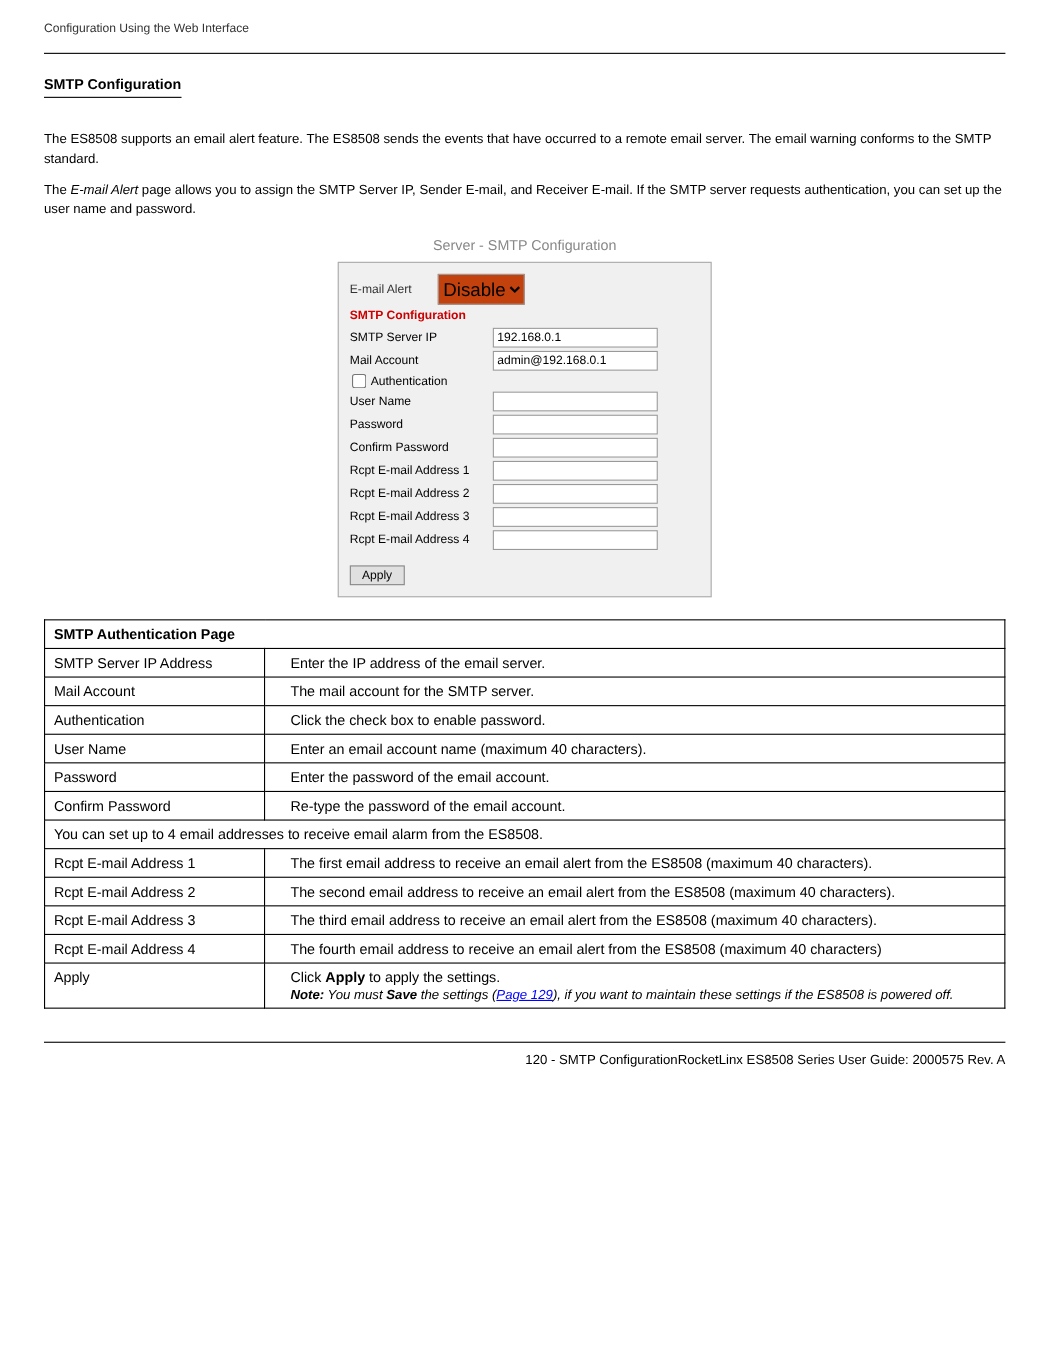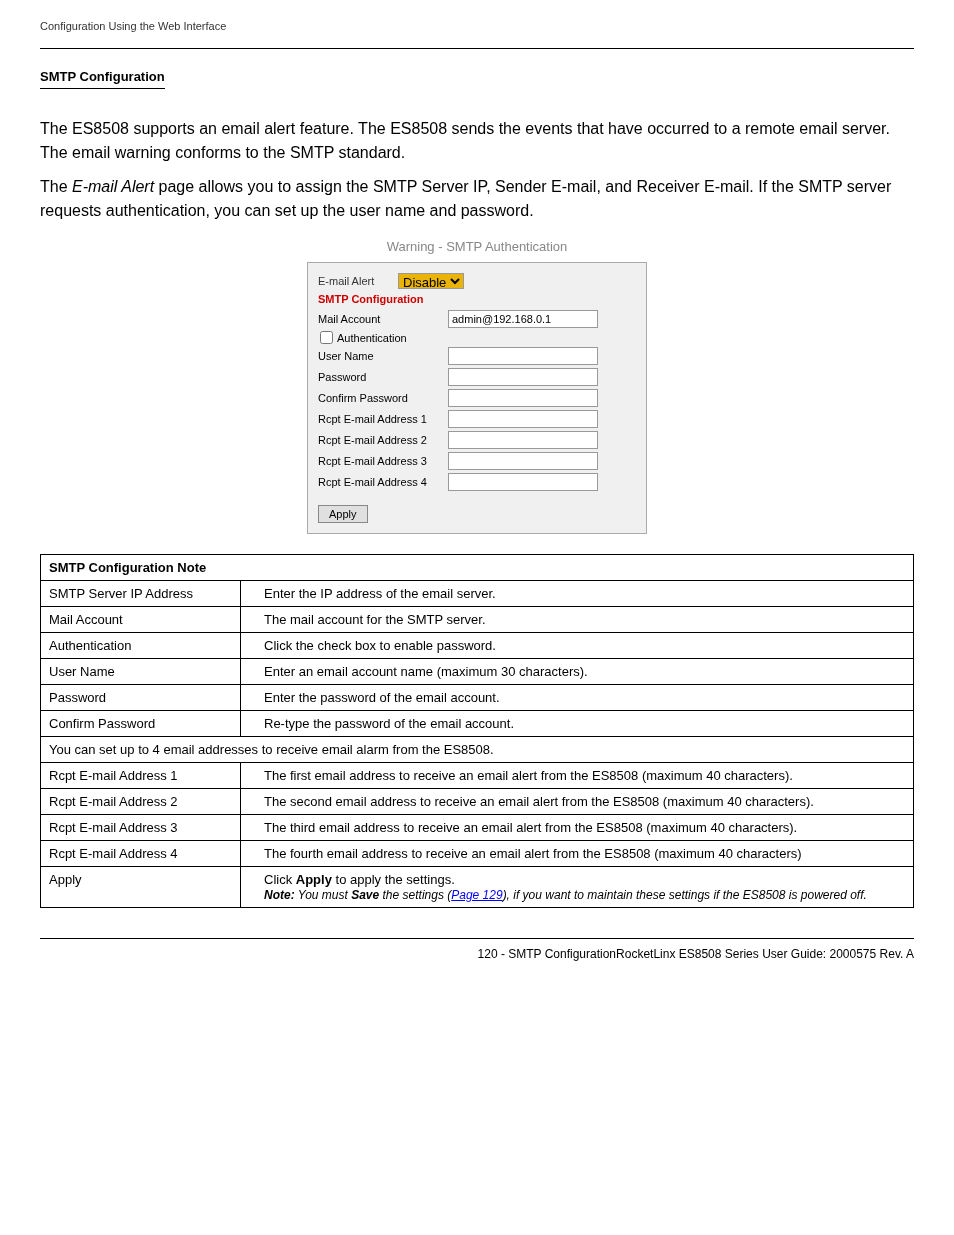--- a/index.html
+++ b/index.html
@@ -21,21 +21,21 @@
     }
     .section-title {
       font-size: 13px;
       font-weight: bold;
       border-bottom: 1px solid #000;
       padding-bottom: 4px;
       margin-bottom: 14px;
       display: inline-block;
     }
     .description-text {
-      font-size: 16px;
+      font-size: 12px;
       line-height: 1.5;
       margin-bottom: 10px;
     }
     .description-text em {
       font-style: italic;
     }
     
     .form-container {
       display: flex;
       flex-direction: column;
@@ -173,33 +173,37 @@
 <div style="margin-bottom:14px;">
   <span class="section-title">SMTP Configuration</span>
 </div>
 
 <p class="description-text">The ES8508 supports an email alert feature. The ES8508 sends the events that have occurred to a remote email server. The email warning conforms to the SMTP standard.</p>
 <p class="description-text">
   <span>The </span><em>E-mail Alert</em><span> page allows you to assign the SMTP Server IP, Sender E-mail, and Receiver E-mail. If the SMTP server requests authentication, you can set up the user name and password.</span>
 </p>
 
 <div class="form-container">
-  <div class="warning-title">Warning - SMTP Authentication</div>
+  <div class="warning-title">Server - SMTP Configuration</div>
   <div class="form-box">
 
     <div class="email-alert-row">
       <span class="email-alert-label">E-mail Alert</span>
-      <select style="font-size:13px; height:16px; border:1px solid #999; background:#eab308;">
+      <select style="font-size:17px; height:28px; border:1px solid #999; background:#c2410c;">
         <option>Disable</option>
         <option>Enable</option>
       </select>
     </div>
 
     <div class="smtp-config-label">SMTP Configuration</div>
 
+    <div class="form-row">
+      <label>SMTP Server IP</label>
+      <input type="text" value="192.168.0.1" style="">
+    </div>
 
     <div class="form-row">
       <label>Mail Account</label>
       <input type="text" value="admin@192.168.0.1" style="">
     </div>
 
     <div class="auth-row">
       <input type="checkbox" style="margin-left: 2px;">
       <label>Authentication</label>
     </div>
@@ -241,38 +245,38 @@
 
     <div style="margin-top:8px;">
       <button class="apply-btn">Apply</button>
     </div>
   </div>
 </div>
 
 <table class="ref-table">
   <tbody>
       <tr>
-    <th colspan="2">SMTP Configuration Note</th>
+    <th colspan="2">SMTP Authentication Page</th>
   </tr>
 
   <tr>
     <td class="col-left">SMTP Server IP Address</td>
     <td class="col-right">Enter the IP address of the email server.</td>
   </tr>
   <tr>
     <td class="col-left">Mail Account</td>
     <td class="col-right">The mail account for the SMTP server.</td>
   </tr>
   <tr>
     <td class="col-left">Authentication</td>
     <td class="col-right">Click the check box to enable password.</td>
   </tr>
   <tr>
     <td class="col-left">User Name</td>
-    <td class="col-right">Enter an email account name (maximum 30 characters).</td>
+    <td class="col-right">Enter an email account name (maximum 40 characters).</td>
   </tr>
   <tr>
     <td class="col-left">Password</td>
     <td class="col-right">Enter the password of the email account.</td>
   </tr>
   <tr>
     <td class="col-left">Confirm Password</td>
     <td class="col-right">Re-type the password of the email account.</td>
   </tr>
 

